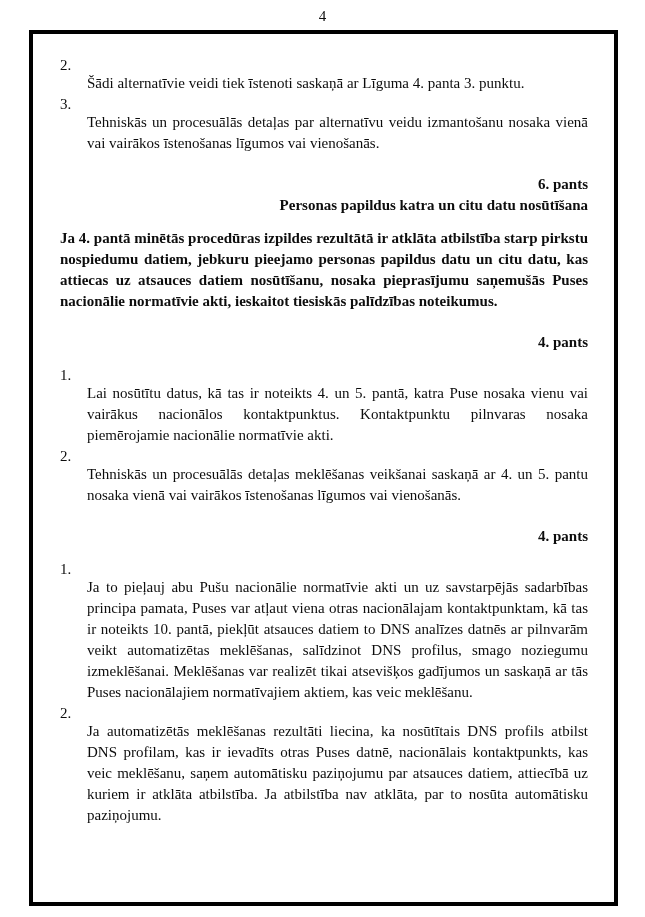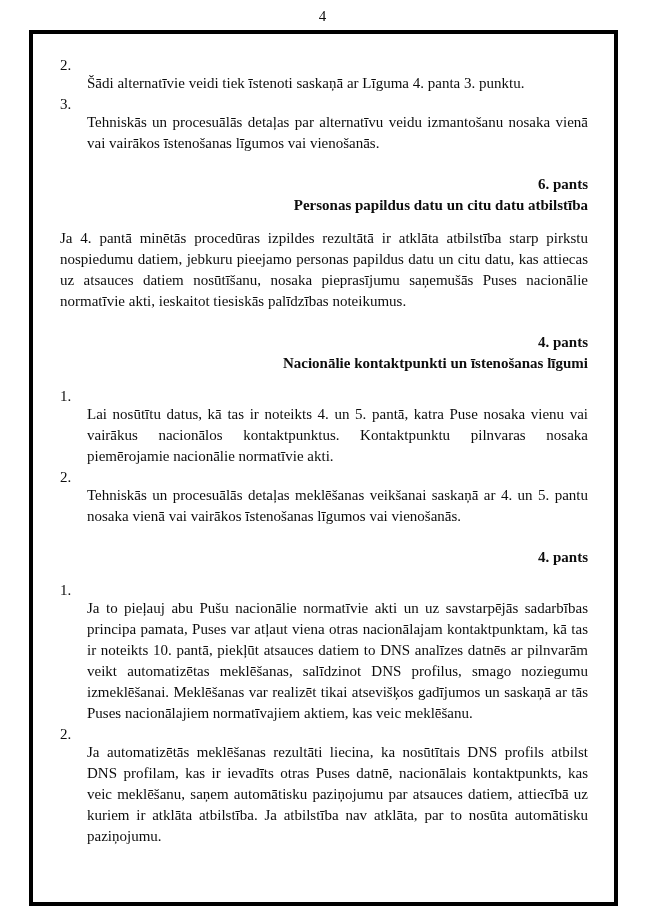--- a/index.html
+++ b/index.html
@@ -44,20 +44,21 @@
   .article-heading {
     text-align: right;
     font-weight: bold;
     margin-top: 20px;
     margin-bottom: 12px;
   }
   .article-heading .t1, .article-heading .t2 { line-height: 21px; }
   .para {
     text-align: justify;
     margin-bottom: 8px;
+    font-weight: bold;
   }
 </style>
 </head>
 <body>
 
 <div class="page-number doc-text">4</div>
 
 <div class="frame doc-text">
 
   <div class="list">
@@ -66,27 +67,26 @@
       <span class="txt">Šādi alternatīvie veidi tiek īstenoti saskaņā ar Līguma 4. panta 3. punktu.</span>
     </div>
     <div class="list-item">
       <span class="num">3.</span>
       <span class="txt">Tehniskās un procesuālās detaļas par alternatīvu veidu izmantošanu nosaka vienā vai vairākos īstenošanas līgumos vai vienošanās.</span>
     </div>
   </div>
 
   <div class="article-heading">
     <div class="t1">6. pants</div>
-    <div class="t2">Personas papildus datu un citu datu atbilstība</div>
+    <div class="t2">Personas papildus katra un citu datu nosūtīšana</div>
   </div>
   <p class="para">Ja 4. pantā minētās procedūras izpildes rezultātā ir atklāta atbilstība starp pirkstu nospiedumu datiem, jebkuru pieejamo personas papildus datu un citu datu, kas attiecas uz atsauces datiem nosūtīšanu, nosaka pieprasījumu saņemušās Puses nacionālie normatīvie akti, ieskaitot tiesiskās palīdzības noteikumus.</p>
 
   <div class="article-heading">
     <div class="t1">4. pants</div>
-    <div class="t2">Nacionālie kontaktpunkti un īstenošanas līgumi</div>
   </div>
   <div class="list">
     <div class="list-item">
       <span class="num">1.</span>
       <span class="txt">Lai nosūtītu datus, kā tas ir noteikts 4. un 5. pantā, katra Puse nosaka vienu vai vairākus nacionālos kontaktpunktus. Kontaktpunktu pilnvaras nosaka piemērojamie nacionālie normatīvie akti.</span>
     </div>
     <div class="list-item">
       <span class="num">2.</span>
       <span class="txt">Tehniskās un procesuālās detaļas meklēšanas veikšanai saskaņā ar 4. un 5. pantu nosaka vienā vai vairākos īstenošanas līgumos vai vienošanās.</span>
     </div>

